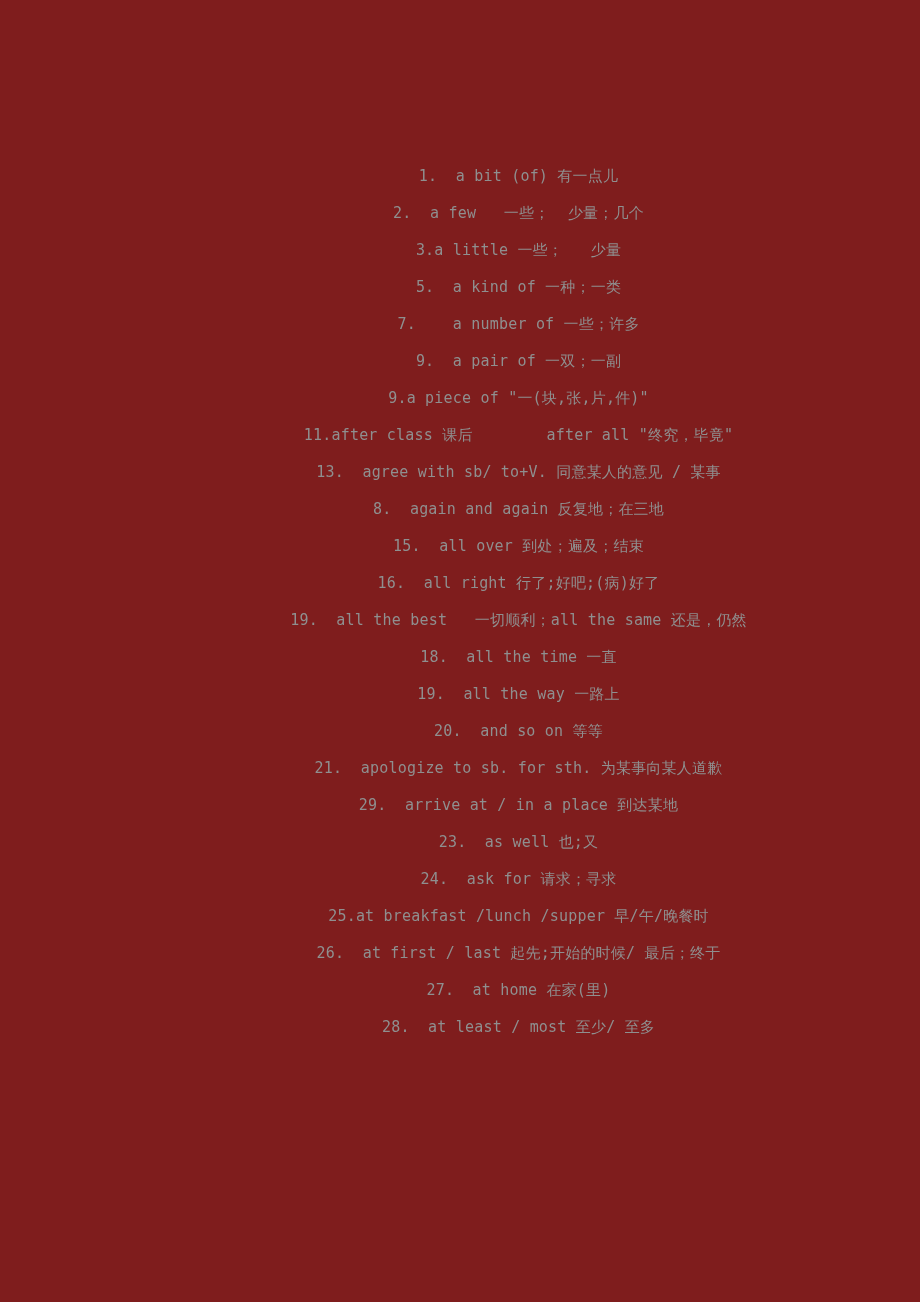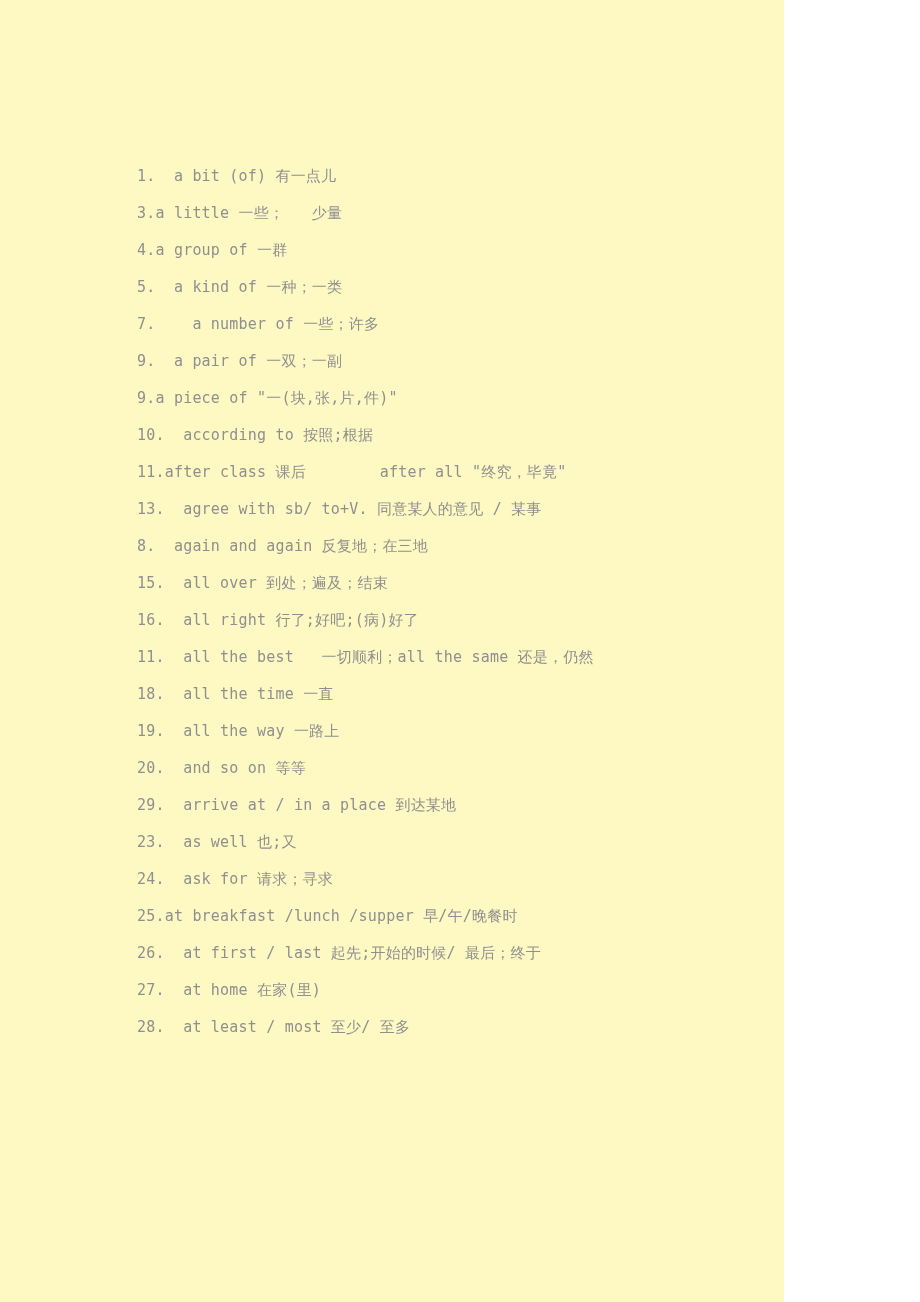--- a/index.html
+++ b/index.html
@@ -2,24 +2,25 @@
 <html><head>
 <meta charset="utf-8">
 <style>
   html, body {
     margin: 0;
     padding: 0;
     background: #ffffff;
   }
   .page {
     position: relative;
-    width: 784px;
+    width: 920px;
     height: 1302px;
-    background: #fef9c3;
+    background: #7f1d1d;
     overflow: hidden;
+    text-align: center;
   }
   .content {
     position: absolute;
     left: 137px;
     top: 158px;
     right: 20px;
   }
   .entry {
     font-family: "DejaVu Sans Mono", "Liberation Mono", monospace;
     font-size: 15px;
@@ -33,36 +34,36 @@
   .entry {
     font-feature-settings: normal;
   }
 </style>
 </head>
 <body>
 
 <div class="page">
   <div class="content">
     <div class="entry">1.  a bit (of) 有一点儿</div>
+    <div class="entry">2.  a few   一些；  少量；几个</div>
     <div class="entry">3.a little 一些；   少量</div>
-    <div class="entry">4.a group of 一群</div>
     <div class="entry">5.  a kind of 一种；一类</div>
     <div class="entry">7.    a number of 一些；许多</div>
     <div class="entry">9.  a pair of 一双；一副</div>
     <div class="entry">9.a piece of "一(块,张,片,件)"</div>
-    <div class="entry">10.  according to 按照;根据</div>
     <div class="entry">11.after class 课后        after all "终究，毕竟"</div>
     <div class="entry">13.  agree with sb/ to+V. 同意某人的意见 / 某事</div>
     <div class="entry">8.  again and again 反复地；在三地</div>
     <div class="entry">15.  all over 到处；遍及；结束</div>
     <div class="entry">16.  all right 行了;好吧;(病)好了</div>
-    <div class="entry">11.  all the best   一切顺利；all the same 还是，仍然</div>
+    <div class="entry">19.  all the best   一切顺利；all the same 还是，仍然</div>
     <div class="entry">18.  all the time 一直</div>
     <div class="entry">19.  all the way 一路上</div>
     <div class="entry">20.  and so on 等等</div>
+    <div class="entry">21.  apologize to sb. for sth. 为某事向某人道歉</div>
     <div class="entry">29.  arrive at / in a place 到达某地</div>
     <div class="entry">23.  as well 也;又</div>
     <div class="entry">24.  ask for 请求；寻求</div>
     <div class="entry">25.at breakfast /lunch /supper 早/午/晚餐时</div>
     <div class="entry">26.  at first / last 起先;开始的时候/ 最后；终于</div>
     <div class="entry">27.  at home 在家(里)</div>
     <div class="entry">28.  at least / most 至少/ 至多</div>
   </div>
 </div>
 

